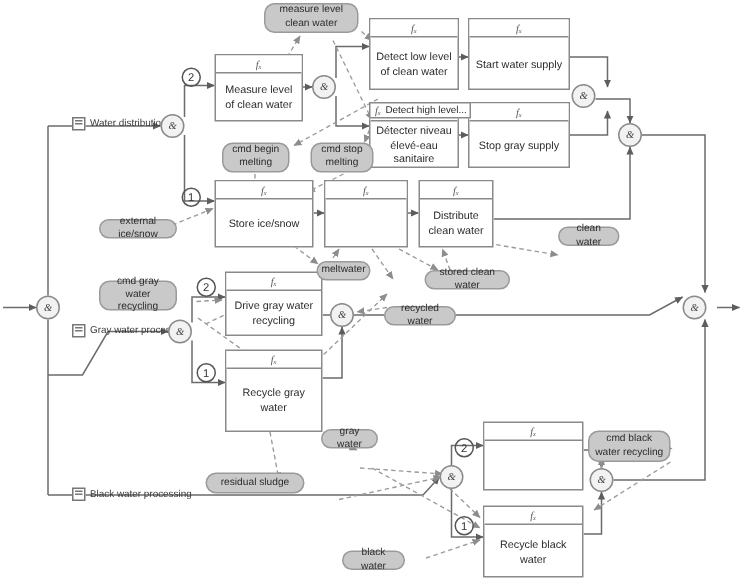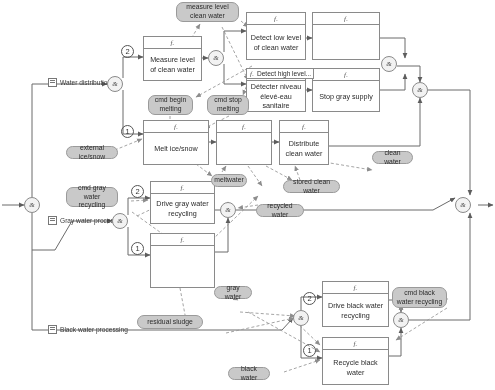--- a/index.html
+++ b/index.html
@@ -204,63 +204,64 @@
     <div class="fbody">Measure level of clean water</div>
   </div>
 
   <div class="fblock" style="left:246px;top:12px;width:60px;height:48px;">
     <div class="fhdr">fₓ</div>
     <div class="fbody">Detect low level of clean water</div>
   </div>
 
   <div class="fblock" style="left:312px;top:12px;width:68px;height:48px;">
     <div class="fhdr">fₓ</div>
+    <div class="fbody">Start water supply</div>
   </div>
 
   <div class="fblock" style="left:246px;top:68px;width:60px;height:44px;">
     <div class="fhdr">fₓ</div>
     <div class="fbody">Détecter niveau élevé-eau sanitaire</div>
   </div>
 
   <div class="hdrtip" style="left:246px;top:68px;width:68px;height:11px;">
     <span class="fx">fₓ</span>
     <span>Detect high level...</span>
   </div>
 
   <div class="fblock" style="left:312px;top:68px;width:68px;height:44px;">
     <div class="fhdr">fₓ</div>
     <div class="fbody">Stop gray supply</div>
   </div>
 
   <div class="fblock" style="left:143px;top:120px;width:66px;height:45px;">
     <div class="fhdr">fₓ</div>
-    <div class="fbody">Melt ice/snow</div>
+    <div class="fbody">Store ice/snow</div>
   </div>
 
   <div class="fblock" style="left:216px;top:120px;width:56px;height:45px;">
     <div class="fhdr">fₓ</div>
   </div>
 
   <div class="fblock" style="left:279px;top:120px;width:50px;height:45px;">
     <div class="fhdr">fₓ</div>
     <div class="fbody">Distribute clean water</div>
   </div>
 
   <div class="fblock" style="left:150px;top:181px;width:65px;height:43px;">
     <div class="fhdr">fₓ</div>
     <div class="fbody">Drive gray water recycling</div>
   </div>
 
   <div class="fblock" style="left:150px;top:233px;width:65px;height:55px;">
     <div class="fhdr">fₓ</div>
+    <div class="fbody">Recycle gray water</div>
   </div>
 
   <div class="fblock" style="left:322px;top:281px;width:67px;height:46px;">
     <div class="fhdr">fₓ</div>
-    <div class="fbody">Drive black water recycling</div>
   </div>
 
   <div class="fblock" style="left:322px;top:337px;width:67px;height:48px;">
     <div class="fhdr">fₓ</div>
     <div class="fbody">Recycle black water</div>
   </div>
 
   <div class="pill" style="left:176px;top:2px;width:63px;height:20px;">
     <span>measure level clean water</span>
   </div>

